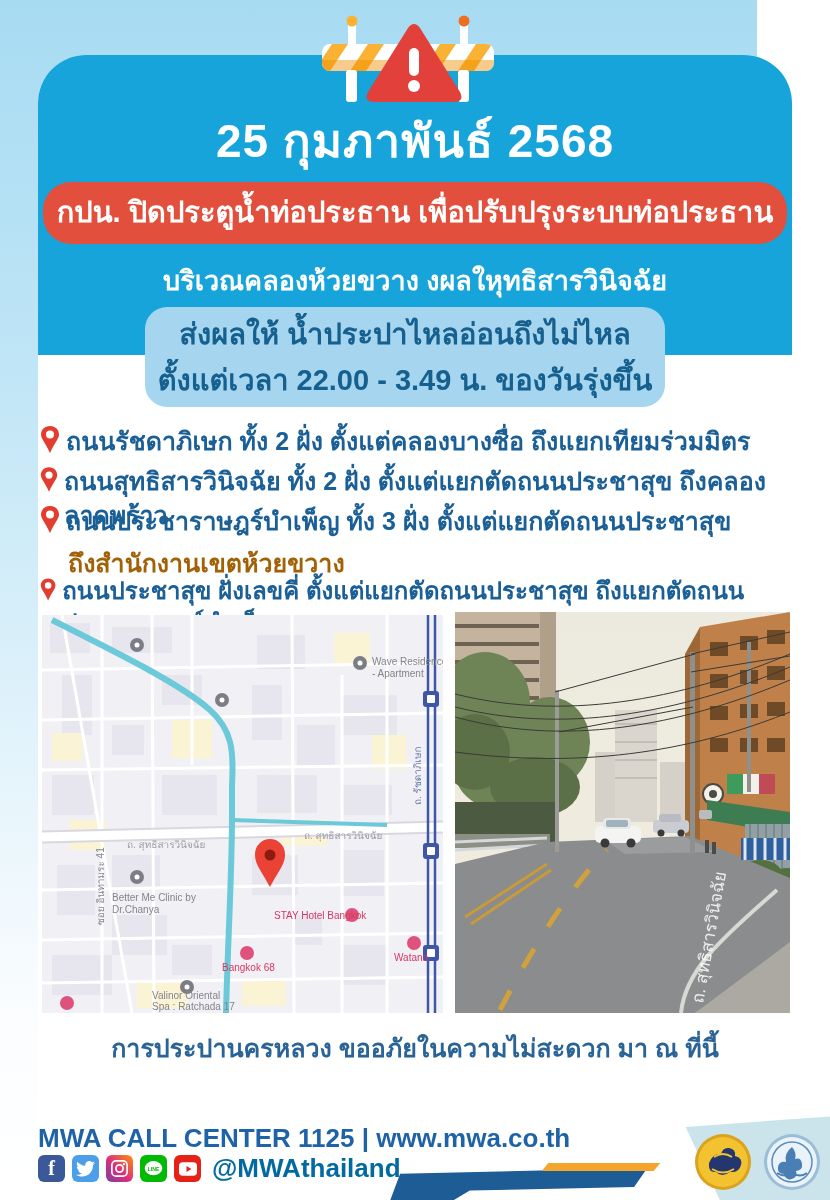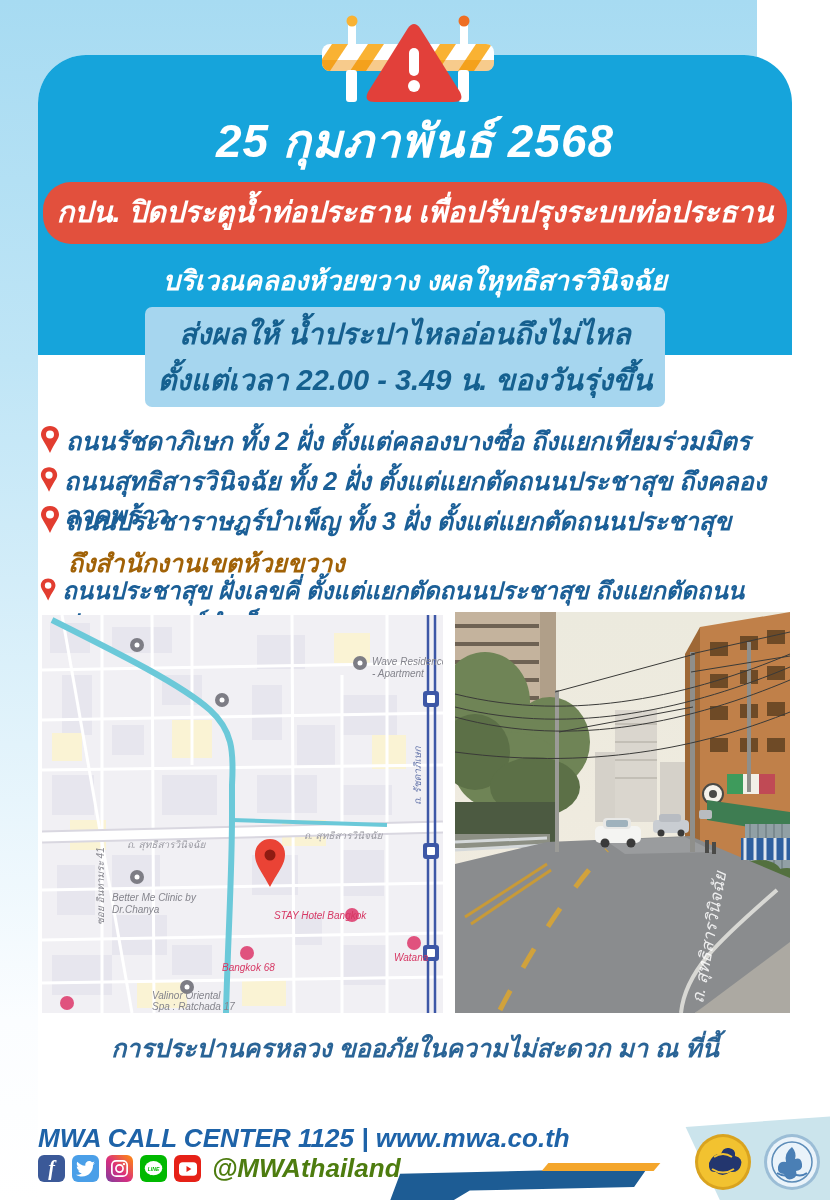--- a/index.html
+++ b/index.html
@@ -1,43 +1,43 @@
 <!DOCTYPE html>
 <html lang="th"><head>
 <meta charset="utf-8">
 <style>
   html,body{margin:0;padding:0;}
   body{width:830px;height:1200px;overflow:hidden;font-family:"Liberation Sans",sans-serif;}
   .page{position:relative;width:757px;height:1200px;
-    background:linear-gradient(180deg,#a7dbf2 0%,#bfe5f6 30%,#e2f3fb 62%,#fbfdff 85%,#ffffff 100%);font-style:italic;}
+    background:linear-gradient(180deg,#a7dbf2 0%,#bfe5f6 30%,#e2f3fb 62%,#fbfdff 85%,#ffffff 100%);}
   .card{position:absolute;left:38px;top:55px;width:754px;height:1145px;background:#ffffff;
     border-radius:48px 48px 0 0;}
   .blue-head{position:absolute;left:0;top:0;width:754px;height:300px;background:#16a4db;
     border-radius:48px 48px 0 0;}
   .date-title{position:absolute;left:0;top:52px;width:754px;text-align:center;color:#ffffff;
     font-size:46px;font-weight:bold;letter-spacing:1px;}
   .red-banner{position:absolute;left:5px;top:127px;width:744px;height:62px;background:#e2503d;
     border-radius:28px;display:flex;align-items:center;justify-content:center;}
   .red-banner span{color:#ffffff;font-size:29px;font-weight:bold;}
   .loc-line{position:absolute;left:0;top:206px;width:754px;text-align:center;color:#ffffff;
     font-size:27px;font-weight:bold;}
   .impact-box{position:absolute;left:107px;top:252px;width:520px;height:100px;background:#a6d6ef;
-    border-radius:7px;display:flex;flex-direction:column;align-items:center;justify-content:center;
+    border-radius:22px;display:flex;flex-direction:column;align-items:center;justify-content:center;
     gap:4px;z-index:3;}
   .impact-box div{color:#15608f;font-size:29px;font-weight:bold;line-height:1.45;}
   .bullet{position:absolute;left:2px;display:flex;align-items:flex-start;}
   .bullet .txt{color:#1b5f97;font-size:25px;font-weight:bold;line-height:1.35;margin-left:6px;}
   .bullet .txt2{color:#a16207;font-size:25px;font-weight:bold;margin-left:28px;}
   .map-box{position:absolute;left:4px;top:560px;width:401px;height:398px;overflow:hidden;}
   .photo-box{position:absolute;left:417px;top:557px;width:335px;height:401px;overflow:hidden;}
   .apology{position:absolute;left:0;width:754px;text-align:center;color:#2a6496;font-size:25px;
     font-weight:bold;}
   .footer-line{position:absolute;left:0px;top:1068px;color:#1e63a8;font-size:26px;font-weight:bold;}
   .social-row{position:absolute;left:0px;top:1098px;display:flex;align-items:center;gap:7px;}
-  .social-row .handle{color:#4d7c0f;font-size:26px;font-weight:bold;margin-left:4px;}
+  .social-row .handle{color:#0369a1;font-size:26px;font-weight:bold;margin-left:4px;}
   .icon27{width:27px;height:27px;border-radius:6px;display:flex;align-items:center;justify-content:center;}
   .fb{background:#3b5998;color:#fff;font-weight:bold;font-size:20px;font-family:"Liberation Serif",serif;}
   .tw{background:#4a9fe8;}
   .ig{background:linear-gradient(45deg,#7b3fa0 0%,#d92e7f 45%,#fa7e1e 90%);}
   .ln{background:#00b900;}
   .yt{background:#e62117;}
   .deco-lightblue{position:absolute;left:640px;top:1112px;width:190px;height:88px;background:#cbe4ec;
     clip-path:polygon(24% 17%,100% 5%,100% 100%,42% 100%);}
   .deco-orange{position:absolute;left:545px;top:1163px;width:112px;height:8px;background:#f4a62c;
     transform:skewX(-40deg);}

